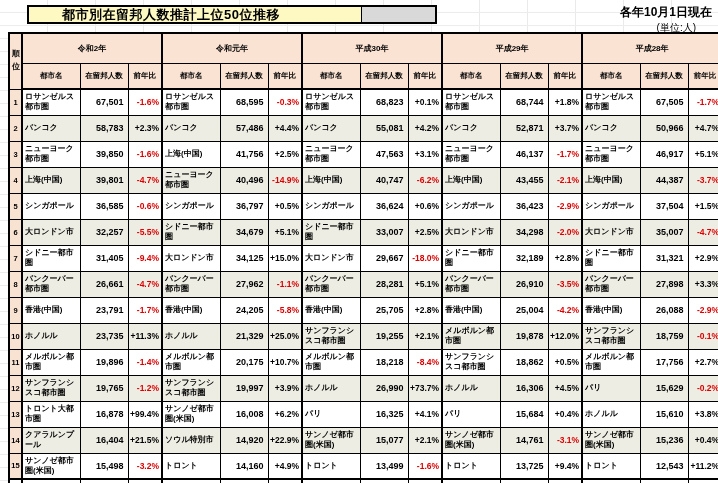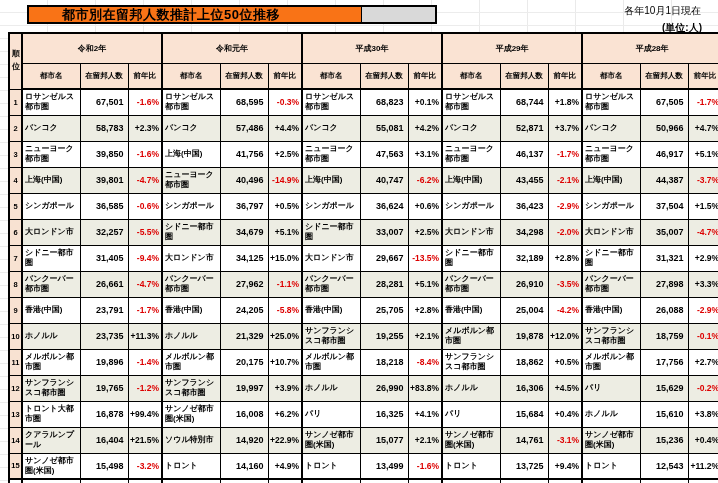--- a/index.html
+++ b/index.html
@@ -11,29 +11,29 @@
     --negative:#DD0000; --gray-cell:#D9D9D9; --border:#000000;
   }
   .grid-bg {
     position:absolute; inset:0;
     background-image:
       repeating-linear-gradient(to bottom, transparent 0, transparent 12px, #ececec 12px, #ececec 13px),
       repeating-linear-gradient(to right, transparent 0, transparent 47px, #eaeaea 47px, #eaeaea 48px);
   }
   .title-bar {
     position:absolute; left:27px; top:5px; width:410px; height:19px;
-    border:2px solid var(--border); display:flex; background:#f97316;gap:48px;
+    border:2px solid var(--border); display:flex; background:#fef9c3;gap:48px;
   }
   .title-cell {
     flex:1; display:flex; align-items:center; justify-content:center;
     font-weight:bold; font-size:13px; letter-spacing:.5px; white-space:nowrap;
   }
   .title-gray { width:74px; background:var(--gray-cell); border-left:1px solid var(--border); }
-  .date-note { position:absolute; top:4px; right:17px; font-size:10px; font-weight:normal; }
-  .unit-note { position:absolute; top:21px; right:16px; font-size:10px; font-weight:bold; }
+  .date-note { position:absolute; top:4px; right:6px; font-size:12px; font-weight:bold; }
+  .unit-note { position:absolute; top:21px; right:22px; font-size:10px; font-weight:normal; }
 
   .table-wrap { position:absolute; left:8px; top:32px; width:710px; height:451px; overflow:hidden; }
   table { border-collapse:collapse; table-layout:fixed; width:712px; background:#fff; border:2px solid var(--border); }
   th, td { border:1px solid var(--border); overflow:hidden; }
   thead th { background:var(--header-fill); font-weight:bold; }
   tr.years th { height:30px; font-size:8px; }
   tr.cols th  { height:26px; font-size:7.5px; border-bottom:2px solid var(--border);margin-top:24px; }
   th.rank-h { font-size:7.5px; word-break:break-all; line-height:1.6; padding:0 2px;
               border-right:2px solid var(--border); }
   .group-start { border-left:2px solid var(--border); }
@@ -221,21 +221,21 @@
         <tr>
           <td class="rank">7</td>
           <td class="city group-start">シドニー都市圏</td>
           <td class="num">31,405</td>
           <td class="pct neg">-9.4%</td>
           <td class="city group-start">大ロンドン市</td>
           <td class="num">34,125</td>
           <td class="pct">+15.0%</td>
           <td class="city group-start">大ロンドン市</td>
           <td class="num">29,667</td>
-          <td class="pct neg">-13.5%</td>
+          <td class="pct neg">-18.0%</td>
           <td class="city group-start">シドニー都市圏</td>
           <td class="num">32,189</td>
           <td class="pct">+2.8%</td>
           <td class="city group-start">シドニー都市圏</td>
           <td class="num">31,321</td>
           <td class="pct">+2.9%</td>
         </tr>
         <tr class="shaded">
           <td class="rank">8</td>
           <td class="city group-start">バンクーバー都市圏</td>
@@ -311,21 +311,21 @@
         <tr class="shaded">
           <td class="rank">12</td>
           <td class="city group-start">サンフランシスコ都市圏</td>
           <td class="num">19,765</td>
           <td class="pct neg">-1.2%</td>
           <td class="city group-start">サンフランシスコ都市圏</td>
           <td class="num">19,997</td>
           <td class="pct">+3.9%</td>
           <td class="city group-start">ホノルル</td>
           <td class="num">26,990</td>
-          <td class="pct">+83.8%</td>
+          <td class="pct">+73.7%</td>
           <td class="city group-start">ホノルル</td>
           <td class="num">16,306</td>
           <td class="pct">+4.5%</td>
           <td class="city group-start">パリ</td>
           <td class="num">15,629</td>
           <td class="pct neg">-0.2%</td>
         </tr>
         <tr>
           <td class="rank">13</td>
           <td class="city group-start">トロント大都市圏</td>

